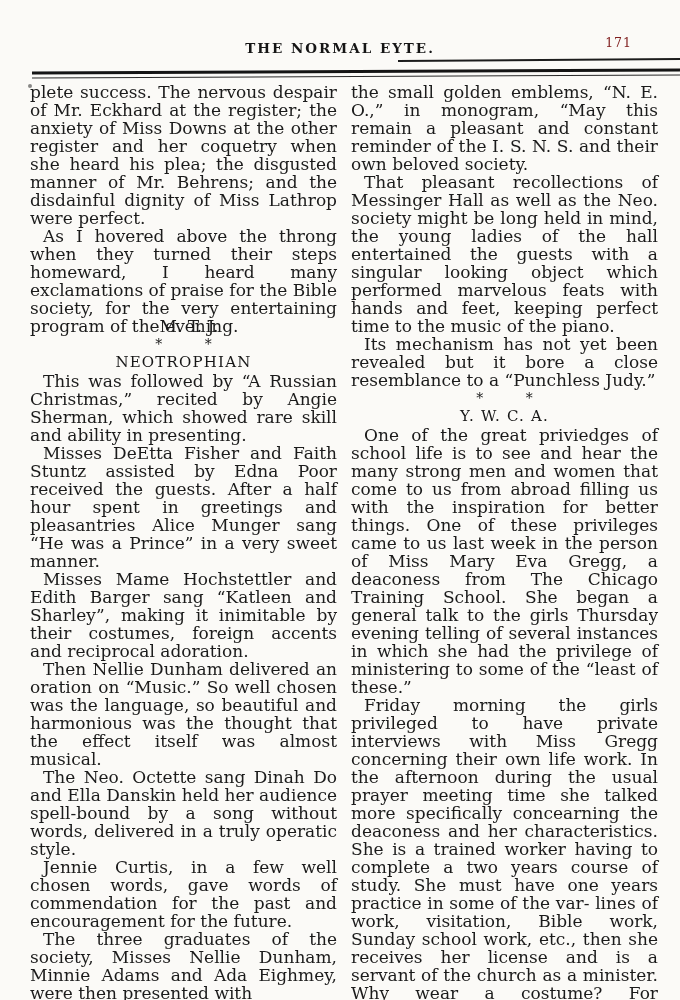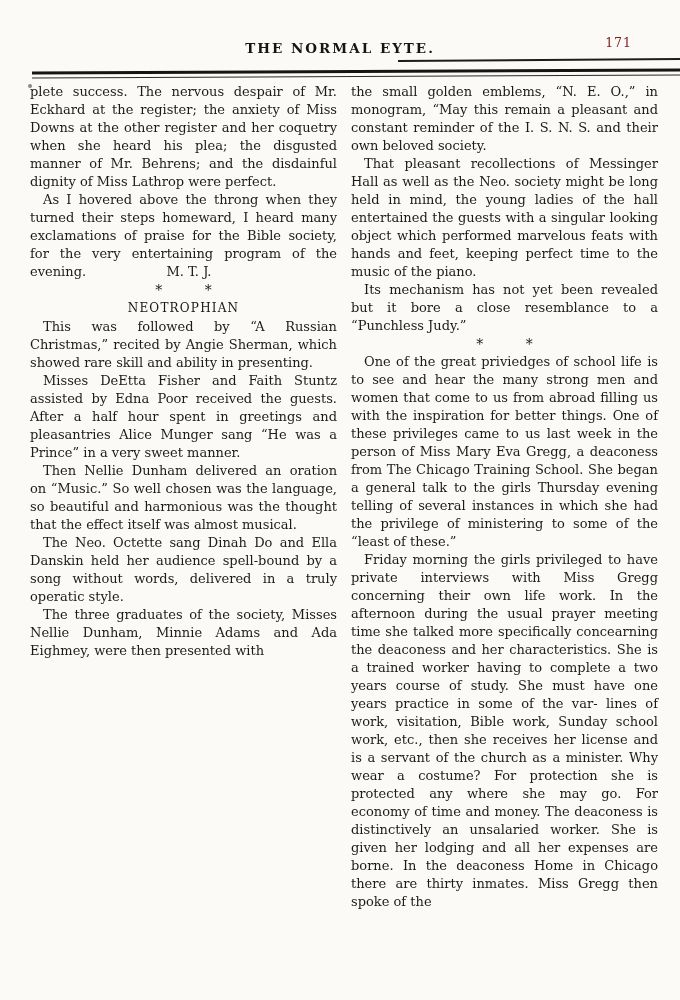--- a/index.html
+++ b/index.html
@@ -46,21 +46,21 @@
     background: #4a4a4a; border-radius: 50%; opacity: .65;
   }
   
   .columns {
     position: absolute; top: 83px; left: 30px; width: 628px;
     display: flex; gap: 14px;
   }
   .col { width: 307px; }
   .bp {
     margin: 0;
-    font-size: 13px;
+    font-size: 17px;
     line-height: 18px;
     text-align: justify;
     color: #1b1b1b;
   }
   .ind { text-indent: 13px; }
   .sig {
     display: block;
     text-align: center;
     margin-top: -18px;
     padding-right: 2px;
@@ -68,21 +68,21 @@
   .sep {
     text-align: center;
     font-size: 14px;
     line-height: 18px;
     word-spacing: 38px;
     margin: 0;
     color: #222;
   }
   .sect-head {
     text-align: center;
-    font-size: 12px;
+    font-size: 15px;
     line-height: 19px;
     letter-spacing: 1.2px;
     margin: 0;
     font-weight: normal;
     color: #171717;
   }
 </style>
 </head>
 <body>
 
@@ -102,28 +102,31 @@
     <div class="col">
       <p class="bp">plete success.  The nervous despair of Mr. Eckhard at the register; the anxiety of Miss Downs at the other register and her coquetry when she heard his plea; the disgusted manner of Mr. Behrens; and the disdainful dignity of Miss Lathrop were perfect.</p>
       <p class="bp ind">
         <span>As I hovered above the throng when they turned their steps homeward, I heard many exclamations of praise for the Bible society, for the very entertaining program of the evening.</span>
         <span class="sig">M. T. J.</span>
       </p>
       <p class="sep">* *</p>
       <h2 class="sect-head">NEOTROPHIAN</h2>
       <p class="bp ind">This was followed by “A Russian Christmas,” recited by Angie Sherman, which showed rare skill and ability in presenting.</p>
       <p class="bp ind">Misses DeEtta Fisher and Faith Stuntz assisted by Edna Poor received the guests. After a half hour spent in greetings and pleasantries Alice Munger sang “He was a Prince” in a very sweet manner.</p>
+      <p class="bp ind">Misses Mame Hochstettler and Edith Barger sang “Katleen and Sharley”, making it inimitable by their costumes, foreign accents and reciprocal adoration.</p>
       <p class="bp ind">Then Nellie Dunham delivered an oration on “Music.”  So well chosen was the language, so beautiful and harmonious was the thought that the effect itself was almost musical.</p>
       <p class="bp ind">The Neo. Octette sang Dinah Do and Ella Danskin held her audience spell-bound by a song without words, delivered in a truly operatic style.</p>
+      <p class="bp ind">Jennie Curtis, in a few well chosen words, gave words of commendation for the past and encouragement for the future.</p>
       <p class="bp ind">The three graduates of the society, Misses Nellie Dunham, Minnie Adams and Ada Eighmey, were then presented with</p>
     </div>
 
     <div class="col">
       <p class="bp">the small golden emblems, “N. E. O.,” in monogram, “May this remain a pleasant and constant reminder of the I. S. N. S. and their own beloved society.</p>
       <p class="bp ind">That pleasant recollections of Messinger Hall as well as the Neo. society might be long held in mind, the young ladies of the hall entertained the guests with a singular looking object which performed marvelous feats with hands and feet, keeping perfect time to the music of the piano.</p>
       <p class="bp ind">Its mechanism has not yet been revealed but it bore a close resemblance to a “Punchless Judy.”</p>
       <p class="sep">* *</p>
+      <h2 class="sect-head">Y. W. C. A.</h2>
       <p class="bp ind">One of the great priviedges of school life is to see and hear the many strong men and women that come to us from abroad filling us with the inspiration for better things. One of these privileges came to us last week in the person of Miss Mary Eva Gregg, a deaconess from The Chicago Training School.  She began a general talk to the girls Thursday evening telling of several instances in which she had the privilege of ministering to some of the “least of these.”</p>
       <p class="bp ind">Friday morning the girls privileged to have private interviews with Miss Gregg concerning their own life work.  In the afternoon during the usual prayer meeting time she talked more specifically concearning the deaconess and her characteristics. She is a trained worker having to complete a two years course of study.  She must have one years practice in some of the var- lines of work, visitation, Bible work, Sunday school work, etc., then she receives her license and is a servant of the church as a minister.  Why wear a costume?  For protection she is protected any where she may go.  For economy of time and money. The deaconess is distinctively an unsalaried worker.  She is given her lodging and all her expenses are borne.  In the deaconess Home in Chicago there are thirty inmates.  Miss Gregg then spoke of the</p>
     </div>
 
   </div>
 </div>
 
 </body></html>

